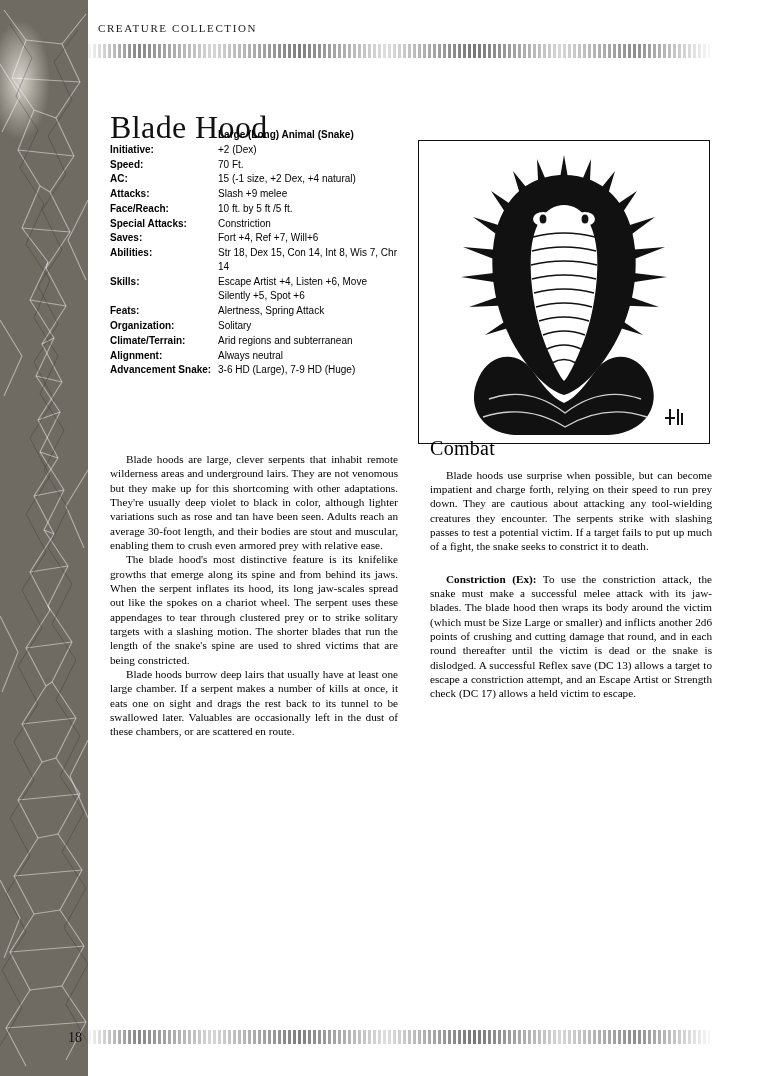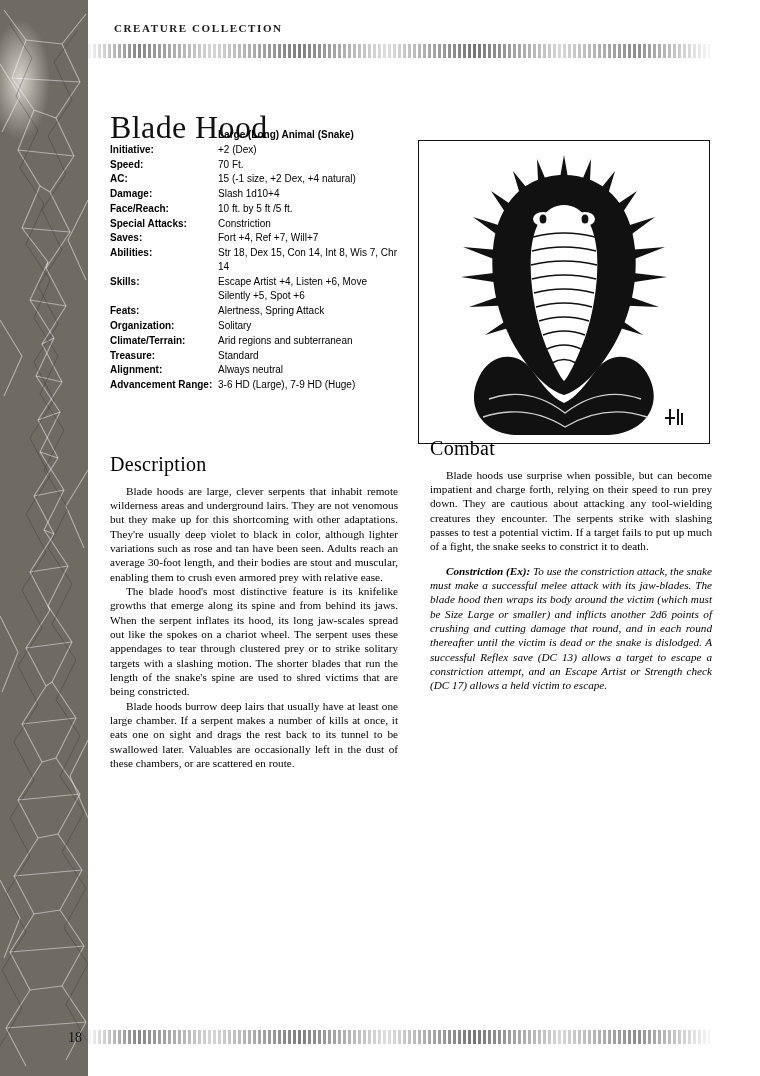--- a/index.html
+++ b/index.html
@@ -31,23 +31,22 @@
   }
   .crackle {
     position: absolute; inset: 0;
     opacity: .85;
   }
   .crackle svg { display: block; }
 
   
   .page-header {
     position: absolute;
-    left: 114px; top: 22px;
+    left: 98px; top: 22px;
     width: 600px;
-    font-weight: bold;
   }
   .header-title {
     font-family: "Liberation Serif", serif;
     font-size: 11px;
     letter-spacing: 1.6px;
     color: #1a1a1a;
     font-variant: small-caps;
     text-transform: uppercase;
   }
   .header-rule {
@@ -137,21 +136,21 @@
     font-size: 20px;
     font-weight: normal;
     margin: 0 0 6px 0;
     letter-spacing: .3px;
   }
   .col p {
     margin: 0;
     text-indent: 16px;
   }
   .col p + p { margin-top: 0; }
-  .col .spaced { margin-top: 10px; font-style: italic; }
+  .col .spaced { margin-top: 18px; }
   .bold { font-weight: bold; }
 
   
   .page-number {
     position: absolute;
     left: 68px; top: 1030px;
     font-family: "Liberation Serif", serif;
     font-size: 14px;
     color: #111;
   }
@@ -196,34 +195,34 @@
       </div>
       <div class="stat-row">
         <div class="stat-label">Speed:</div>
         <div class="stat-value">70 Ft.</div>
       </div>
       <div class="stat-row">
         <div class="stat-label">AC:</div>
         <div class="stat-value">15 (-1 size, +2 Dex, +4 natural)</div>
       </div>
       <div class="stat-row">
-        <div class="stat-label">Damage:</div>
-        <div class="stat-value">Slash 1d10+4</div>
+        <div class="stat-label">Attacks:</div>
+        <div class="stat-value">Slash +9 melee</div>
       </div>
       <div class="stat-row">
         <div class="stat-label">Face/Reach:</div>
         <div class="stat-value">10 ft. by 5 ft /5 ft.</div>
       </div>
       <div class="stat-row">
         <div class="stat-label">Special Attacks:</div>
         <div class="stat-value">Constriction</div>
       </div>
       <div class="stat-row">
         <div class="stat-label">Saves:</div>
-        <div class="stat-value">Fort +4, Ref +7, Will+7</div>
+        <div class="stat-value">Fort +4, Ref +7, Will+6</div>
       </div>
       <div class="stat-row">
         <div class="stat-label">Abilities:</div>
         <div class="stat-value">Str 18, Dex 15, Con 14, Int 8, Wis 7, Chr 14</div>
       </div>
       <div class="stat-row">
         <div class="stat-label">Skills:</div>
         <div class="stat-value">Escape Artist +4, Listen +6, Move Silently +5, Spot +6</div>
       </div>
       <div class="stat-row">
@@ -232,29 +231,25 @@
       </div>
       <div class="stat-row">
         <div class="stat-label">Organization:</div>
         <div class="stat-value">Solitary</div>
       </div>
       <div class="stat-row">
         <div class="stat-label">Climate/Terrain:</div>
         <div class="stat-value">Arid regions and subterranean</div>
       </div>
       <div class="stat-row">
-        <div class="stat-label">Treasure:</div>
-        <div class="stat-value">Standard</div>
-      </div>
-      <div class="stat-row">
         <div class="stat-label">Alignment:</div>
         <div class="stat-value">Always neutral</div>
       </div>
       <div class="stat-row">
-        <div class="stat-label">Advancement Range:</div>
+        <div class="stat-label">Advancement Snake:</div>
         <div class="stat-value">3-6 HD (Large), 7-9 HD (Huge)</div>
       </div>
     </div>
 </div>
 
 <div class="illustration">
   <svg width="290" height="302" viewBox="0 0 290 302" xmlns="http://www.w3.org/2000/svg">
     <rect x="0" y="0" width="290" height="302" fill="#ffffff"></rect>
     <g fill="#111111">
 
@@ -334,21 +329,20 @@
       <path d="M64 276 Q108 262 146 286 Q186 262 228 276"></path>
     </g>
 
     <g fill="#111111">
       <path d="M250 268 h2 v16 h-2z M246 276 h10 v2 h-10z M258 268 h2 v16 h-2z M262 272 h2 v12 h-2z"></path>
     </g>
   </svg>
 </div>
 
 <div class="col col-left">
-  <h2 class="section-head">Description</h2>
   <p>Blade hoods are large, clever serpents that inhabit remote wilderness areas and underground lairs. They are not venomous but they make up for this shortcoming with other adaptations. They're usually deep violet to black in color, although lighter variations such as rose and tan have been seen. Adults reach an average 30-foot length, and their bodies are stout and muscular, enabling them to crush even armored prey with relative ease.</p>
   <p>The blade hood's most distinctive feature is its knifelike growths that emerge along its spine and from behind its jaws. When the serpent inflates its hood, its long jaw-scales spread out like the spokes on a chariot wheel. The serpent uses these appendages to tear through clustered prey or to strike solitary targets with a slashing motion. The shorter blades that run the length of the snake's spine are used to shred victims that are being constricted.</p>
   <p>Blade hoods burrow deep lairs that usually have at least one large chamber. If a serpent makes a number of kills at once, it eats one on sight and drags the rest back to its tunnel to be swallowed later. Valuables are occasionally left in the dust of these chambers, or are scattered en route.</p>
 </div>
 
 <div class="col col-right">
   <h2 class="section-head">Combat</h2>
   <p>Blade hoods use surprise when possible, but can become impatient and charge forth, relying on their speed to run prey down. They are cautious about attacking any tool-wielding creatures they encounter. The serpents strike with slashing passes to test a potential victim. If a target fails to put up much of a fight, the snake seeks to constrict it to death.</p>
   <p class="spaced"><span class="bold">Constriction (Ex):</span><span> To use the constriction attack, the snake must make a successful melee attack with its jaw-blades. The blade hood then wraps its body around the victim (which must be Size Large or smaller) and inflicts another 2d6 points of crushing and cutting damage that round, and in each round thereafter until the victim is dead or the snake is dislodged. A successful Reflex save (DC 13) allows a target to escape a constriction attempt, and an Escape Artist or Strength check (DC 17) allows a held victim to escape.</span></p>
 </div>

